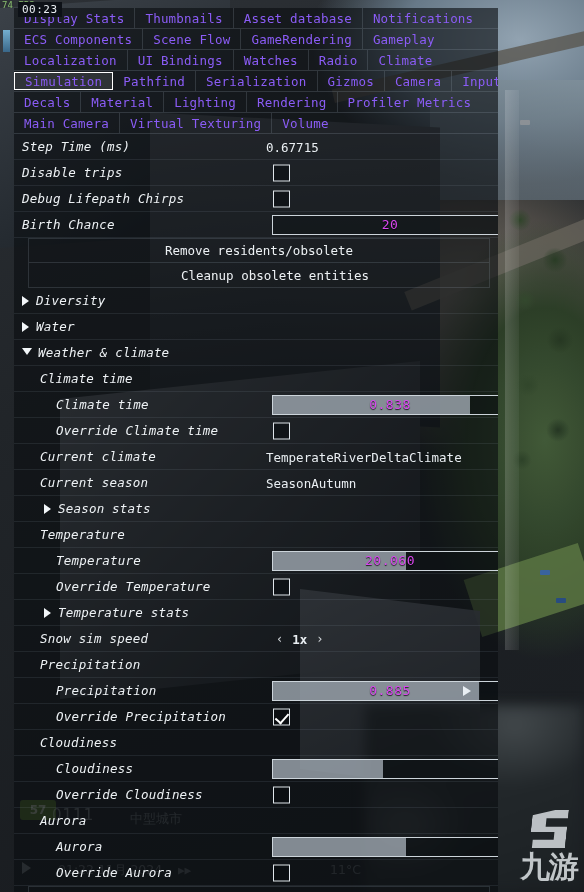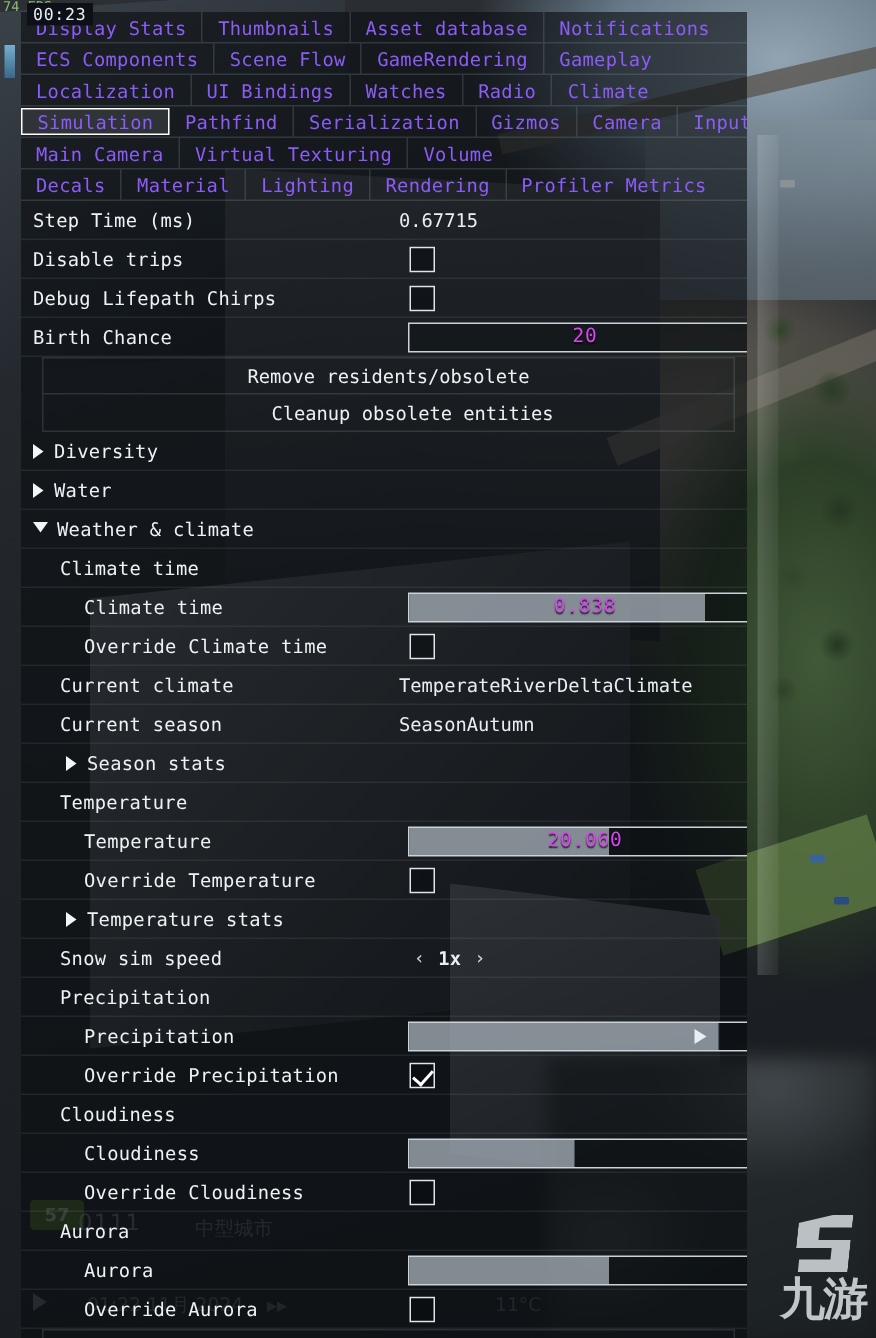--- a/index.html
+++ b/index.html
@@ -194,21 +194,21 @@
     margin:1px 0;
   }
 
   
   .row {
     display:flex; align-items:center;
     min-height: 26px;
     padding-left: 8px;
     border-bottom: 1px solid rgba(150,165,178,0.13);
   }
-  .lbl { flex: 0 0 auto; white-space:nowrap; letter-spacing:.2px; }
+  .lbl { flex: 0 0 auto; white-space:nowrap; letter-spacing:.2px;font-style:italic; }
   .lbl.i1 { padding-left: 18px; }
   .lbl.i2 { padding-left: 34px; }
   .valtext { color:#e9eef2; }
   .rowpos { position:relative; }
   .vfixed { position:absolute; left:252px; top:50%; transform:translateY(-50%); white-space:nowrap; }
 
   
   .cb {
     width:17px; height:17px;
     border:1.5px solid #dfe5ea;
@@ -347,31 +347,31 @@
     </div>
     <div class="tabrow">
       <div class="tab active">Simulation</div>
       <div class="tab">Pathfind</div>
       <div class="tab">Serialization</div>
       <div class="tab">Gizmos</div>
       <div class="tab">Camera</div>
       <div class="tab">Input</div>
     </div>
     <div class="tabrow">
-      <div class="tab">Main Camera</div>
-      <div class="tab">Virtual Texturing</div>
-      <div class="tab">Volume</div>
-    </div>
-    <div class="tabrow">
       <div class="tab">Decals</div>
       <div class="tab">Material</div>
       <div class="tab">Lighting</div>
       <div class="tab">Rendering</div>
       <div class="tab">Profiler Metrics</div>
     </div>
+    <div class="tabrow">
+      <div class="tab">Main Camera</div>
+      <div class="tab">Virtual Texturing</div>
+      <div class="tab">Volume</div>
+    </div>
 
     <div class="row rowpos">
       <span class="lbl">Step Time (ms)</span>
       <span class="vfixed valtext">0.67715</span>
     </div>
 
     <div class="row rowpos">
       <span class="lbl">Disable trips</span>
       <span class="cb"></span>
     </div>
@@ -467,20 +467,21 @@
       </span>
     </div>
 
     <div class="row">
       <span class="lbl i1">Precipitation</span>
     </div>
     <div class="row rowpos">
       <span class="lbl i2">Precipitation</span>
       <span class="slider">
         <span class="fill" style="width:88%"></span>
+        <span class="sval">0.885</span>
         <span class="cursor" style="left:190px"></span>
       </span>
     </div>
     <div class="row rowpos">
       <span class="lbl i2">Override Precipitation</span>
       <span class="cb checked"></span>
     </div>
 
     <div class="row">
       <span class="lbl i1">Cloudiness</span>

